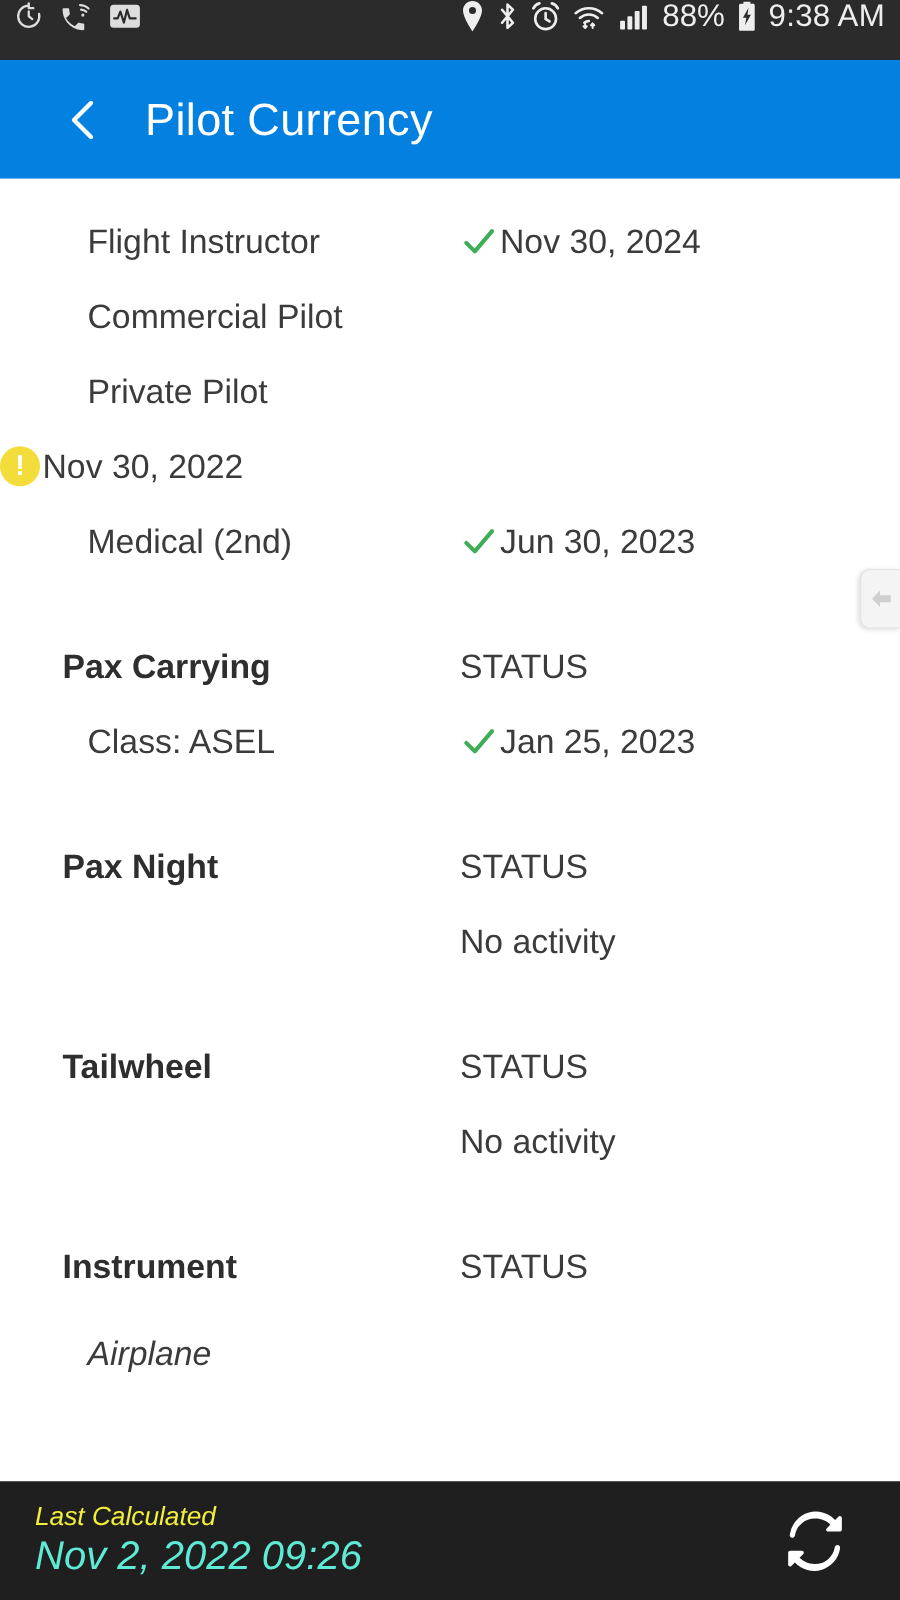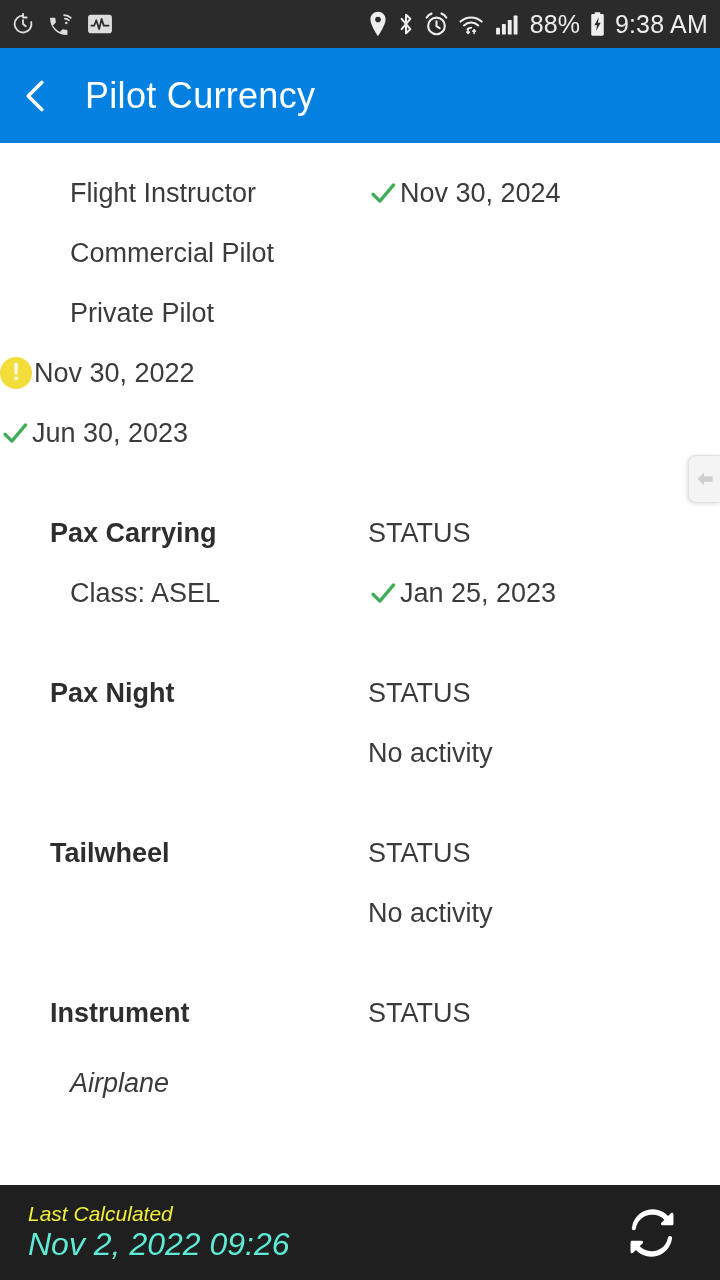--- a/index.html
+++ b/index.html
@@ -7,33 +7,33 @@
   body {
     font-family:"Liberation Sans","DejaVu Sans",sans-serif;
     background:#ffffff;
     overflow:hidden;
     position:relative;
   }
 
   
   .statusbar{
     height:48px; background:#2b2b2b; color:#e8e8e8;
-    display:flex; align-items:center; justify-content:space-between;
+    display:flex; align-items:flex-start; justify-content:space-between;
     padding:0 12px 0 10px;
   }
   .sb-left{display:flex; align-items:center; gap:12px;}
   .sb-right{display:flex; align-items:center; gap:9px;}
   .sb-ico{display:block;}
   .sb-text{font-size:25px; letter-spacing:.2px; color:#eeeeee; line-height:1;}
   .sb-pct{font-size:25px; color:#eeeeee; line-height:1;}
 
   
   .appbar{
     height:95px; background:#0480e0; display:flex; align-items:center;
-    padding-left:13px; gap:28px;
+    padding-left:44px; gap:28px;
   }
   .back-btn{width:44px;height:44px;display:flex;align-items:center;justify-content:center;cursor:pointer;}
   .appbar-title{
     color:#ffffff; font-size:36px; font-weight:400; letter-spacing:.3px;
   }
 
   
   .content{
     position:absolute; top:143px; left:0; right:0; bottom:95px;
     background:#fff; overflow:hidden;
@@ -188,20 +188,21 @@
   <div class="row">
     <div class="status">
       <span class="warn">
           <span class="bang">!</span>
         </span>
       <span>Nov 30, 2022</span>
     </div>
   </div>
 
   <div class="row">
+    <div class="label">Medical (2nd)</div>
     <div class="status">
       <svg class="chk" viewBox="0 0 24 24" fill="none" stroke="#3dae56" stroke-width="2.6" stroke-linecap="round" stroke-linejoin="round">
           <path d="M4 13l5.5 5.5L20.5 5.5"></path>
         </svg>
       <span>Jun 30, 2023</span>
     </div>
   </div>
 
   <div class="spacer-40"></div>
 

